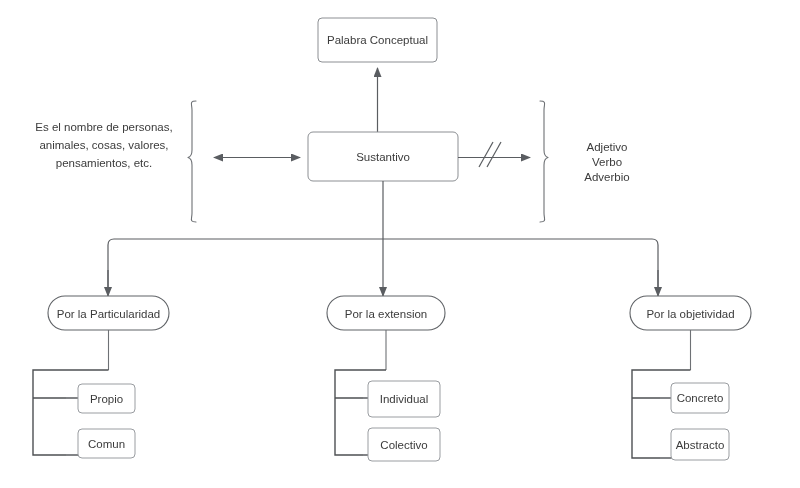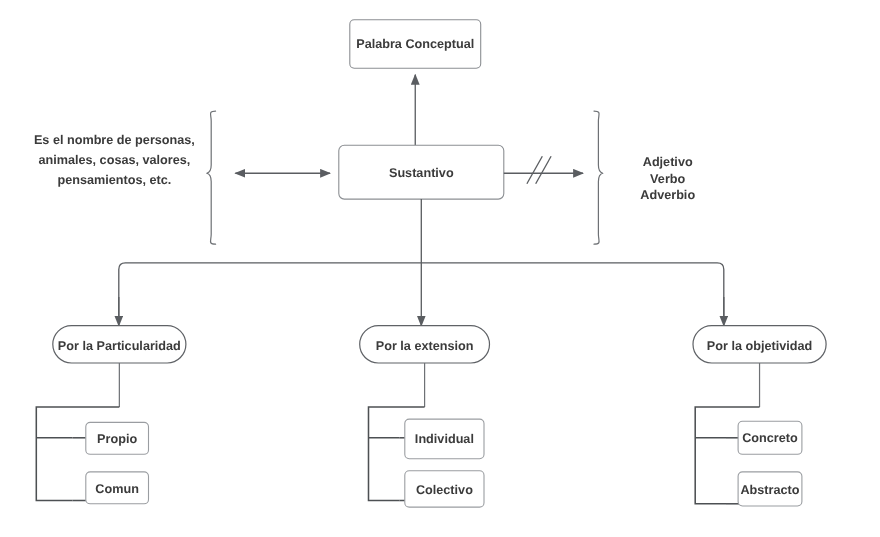--- a/index.html
+++ b/index.html
@@ -14,21 +14,20 @@
     position: relative;
     overflow: hidden;
     font-family: "Liberation Sans", sans-serif;
   }
   #diagram-root {
     position: absolute;
     left: 0;
     top: 0;
     width: 664px;
     height: 488px;
-    font-weight: bold;
   }
   svg.canvas {
     position: absolute;
     left: 0;
     top: 0;
     width: 800px;
     height: 488px;
   }
   .node-text {
     font-family: "Liberation Sans", sans-serif;

